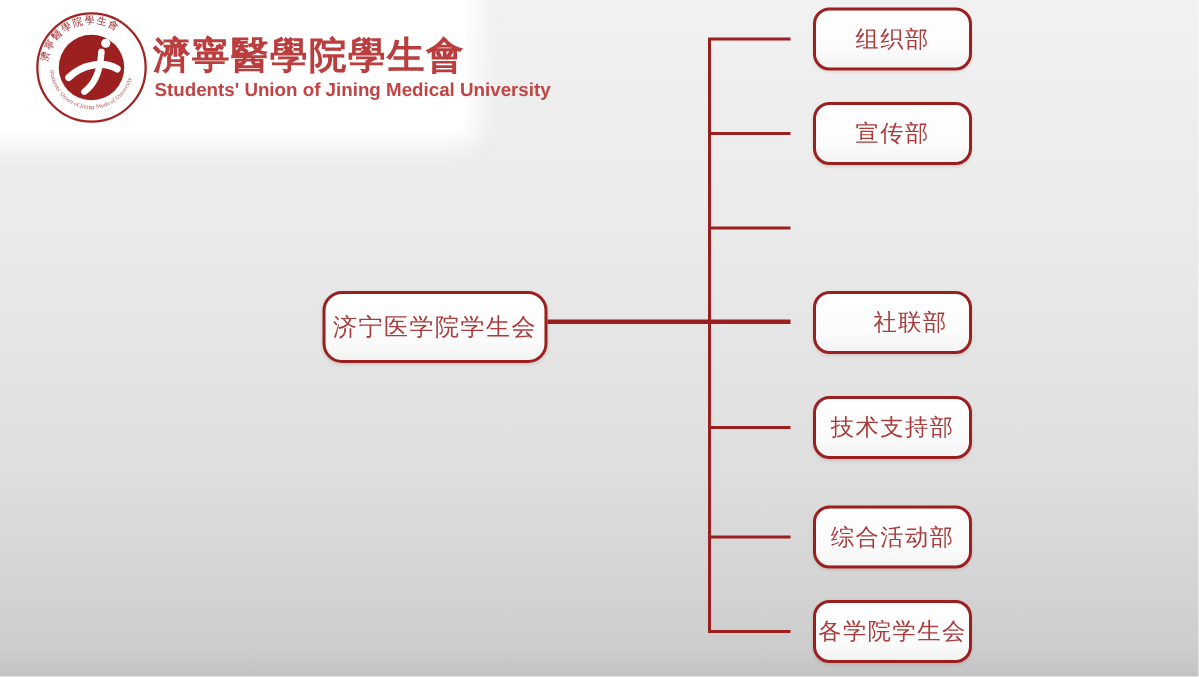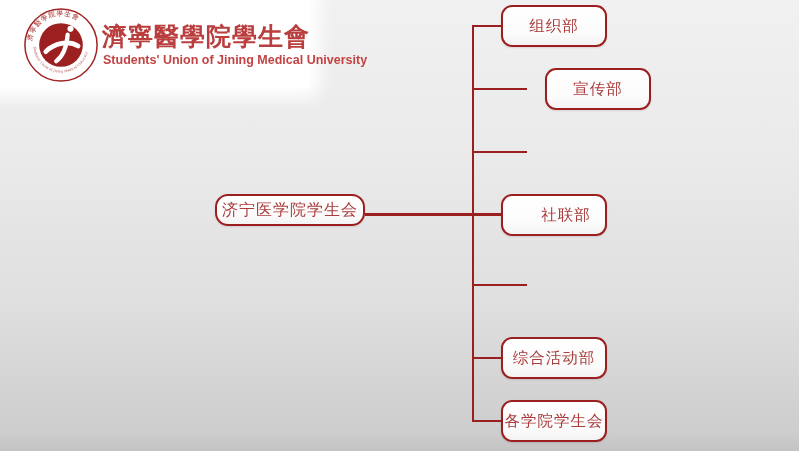--- a/index.html
+++ b/index.html
@@ -45,26 +45,26 @@
     box-sizing:border-box;
     border:2px solid #9c1f1f;
     border-radius:11px;
     background:linear-gradient(180deg,#ffffff 0%,#fbfbfb 70%,#f3f3f3 100%);
     color:#a93c3c;
     display:flex;align-items:center;justify-content:center;
     white-space:nowrap;
     box-shadow:0 1px 2px rgba(90,20,20,0.12);
   }
   .root-node{
-    left:215px;top:194px;width:150px;height:32px;
+    left:215px;top:194px;width:150px;height:48px;
     font-size:16px;letter-spacing:1px;border-radius:13px;
   }
-  .branch{left:501px;width:106px;height:42px;font-size:15.5px;letter-spacing:1px;}
+  .branch{left:542px;width:106px;height:42px;font-size:15.5px;letter-spacing:1px;}
   .branch-0{top:5px;}
-  .branch-1{top:68px;margin-left:44px;}
+  .branch-1{top:68px;}
   .branch-2{top:131px;}
   .branch-3{top:194px;padding-left:24px;}
   .branch-4{top:264px;}
   .branch-5{top:337px;}
   .branch-6{top:400px;}
 </style>
 </head>
 <body>
 
 <div class="stage">
@@ -99,16 +99,17 @@
   <div class="line stub stub-2"></div>
   <div class="line stub stub-4"></div>
   <div class="line stub stub-5"></div>
   <div class="line stub stub-6"></div>
 
   <div class="node root-node">济宁医学院学生会</div>
 
   <div class="node branch branch-0">组织部</div>
   <div class="node branch branch-1">宣传部</div>
   <div class="node branch branch-3">社联部</div>
+  <div class="node branch branch-4">技术支持部</div>
   <div class="node branch branch-6">各学院学生会</div>
   <div class="node branch branch-5">综合活动部</div>
 
 </div>
 
 </body></html>

